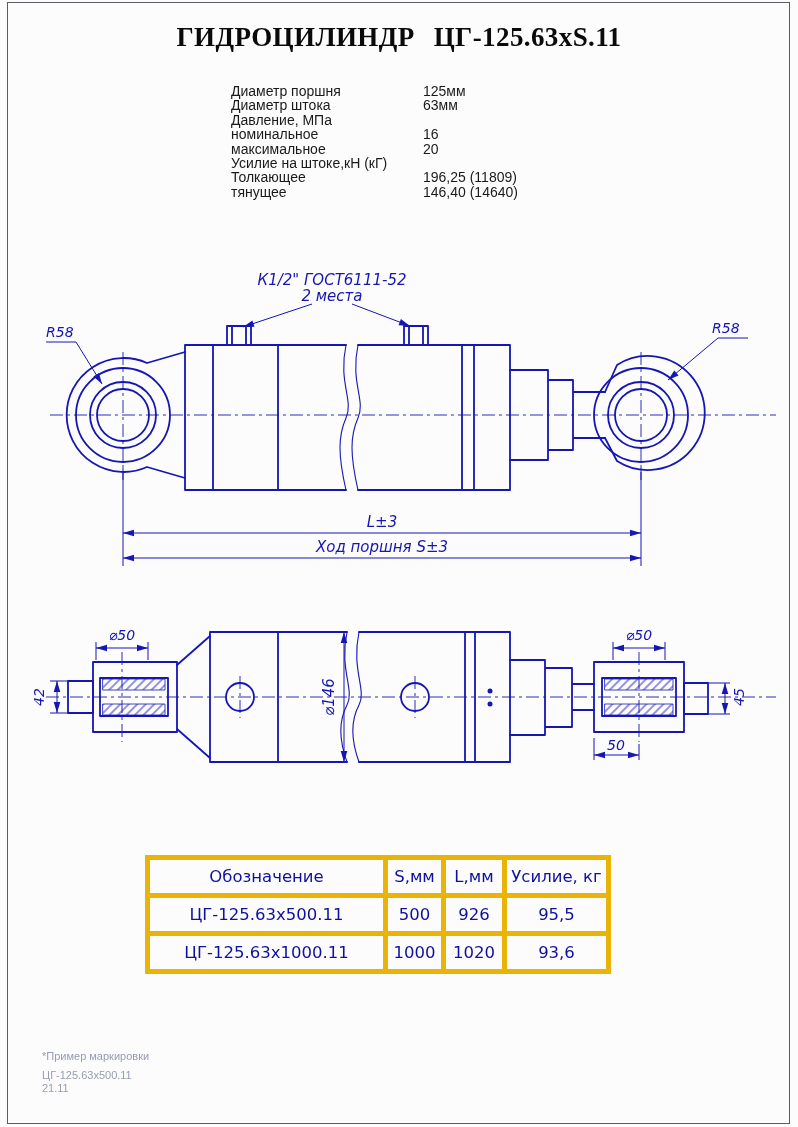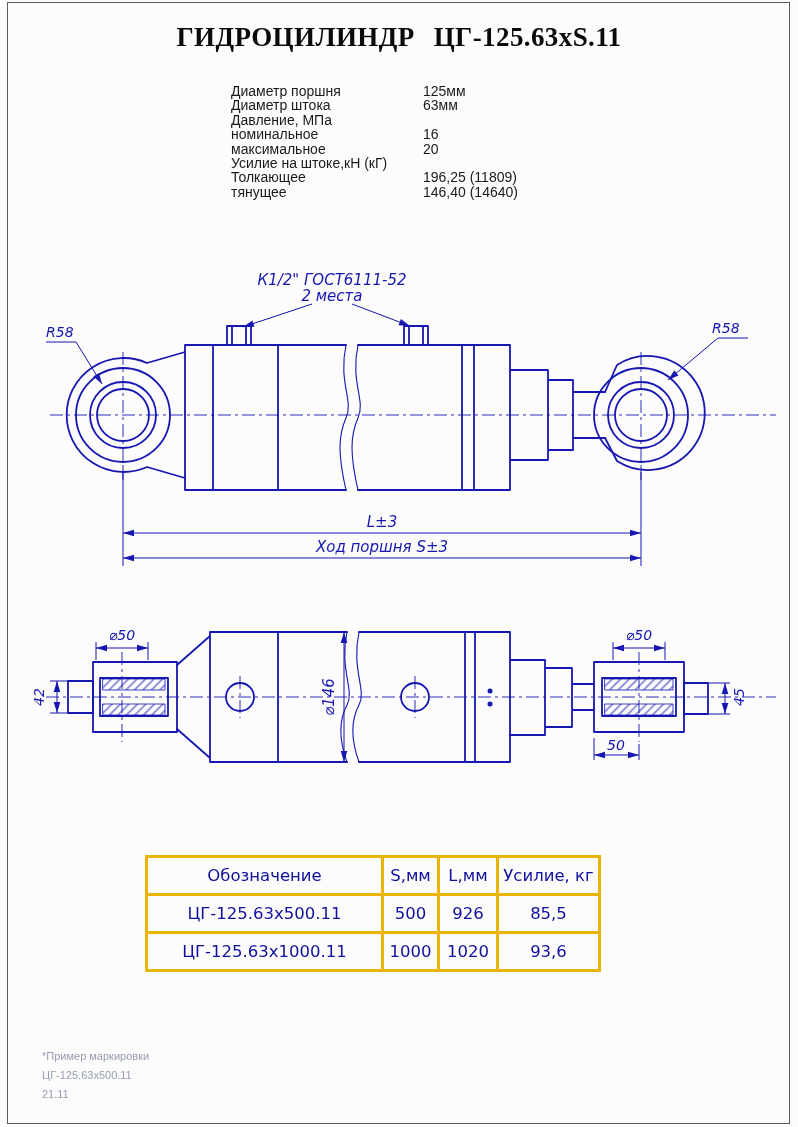--- a/index.html
+++ b/index.html
@@ -12,26 +12,26 @@
   svg.drawing{position:absolute;left:0;top:0}
   .ln{stroke:#1616b2;stroke-width:1.8;fill:none;stroke-linejoin:round;stroke-linecap:round}
   .thin{stroke-width:1.1}
   .cln{stroke:#1616b2;stroke-width:.9;fill:none;stroke-dasharray:13 4 3 4}
   .dim{stroke:#1616b2;stroke-width:1;fill:none}
   .dtx{fill:#1616b2;stroke:none;font-family:"DejaVu Sans",sans-serif;font-style:italic;font-size:14px}
   .dtx.big{font-size:15px}
   .fdot{fill:#1616b2;stroke:none}
   .hatch{fill:url(#hatchp);stroke:#1616b2;stroke-width:.8}
   table.size-table{position:absolute;left:145px;top:855px;border-collapse:collapse;color:#10109e;font-size:16.5px;font-family:"DejaVu Sans",sans-serif}
-  table.size-table th,table.size-table td{border:3px solid #eab308;text-align:center;vertical-align:middle;font-weight:normal;padding:0}
+  table.size-table th,table.size-table td{border:5px solid #eab308;text-align:center;vertical-align:middle;font-weight:normal;padding:0}
   .col-name{width:233px}.col-s{width:53px}.col-l{width:56px}.col-m{width:99px}
   table.size-table tr{height:38px}
   .footnote{position:absolute;left:42px;top:1051px;font-size:11px;color:#959daf;line-height:1}
   .footnote .f2{margin-top:8px}
-  .footnote .f3{margin-top:8px}
+  .footnote .f3{margin-top:2px}
 </style>
 </head>
 <body>
 
 <div class="frame"></div>
 
 <div class="title">ГИДРОЦИЛИНДР ЦГ-125.63хS.11</div>
 
 <div class="specs">
   <div class="spec-row">
@@ -176,21 +176,21 @@
     <tr>
       <th class="col-name">Обозначение</th>
       <th class="col-s">S,мм</th>
       <th class="col-l">L,мм</th>
       <th class="col-m">Усилие, кг</th>
     </tr>
     <tr>
       <td>ЦГ-125.63х500.11</td>
       <td>500</td>
       <td>926</td>
-      <td>85,5</td>
+      <td>95,5</td>
     </tr>
     <tr>
       <td>ЦГ-125.63х1000.11</td>
       <td>1000</td>
       <td>1020</td>
       <td>93,6</td>
     </tr>
   </tbody>
 </table>
 

